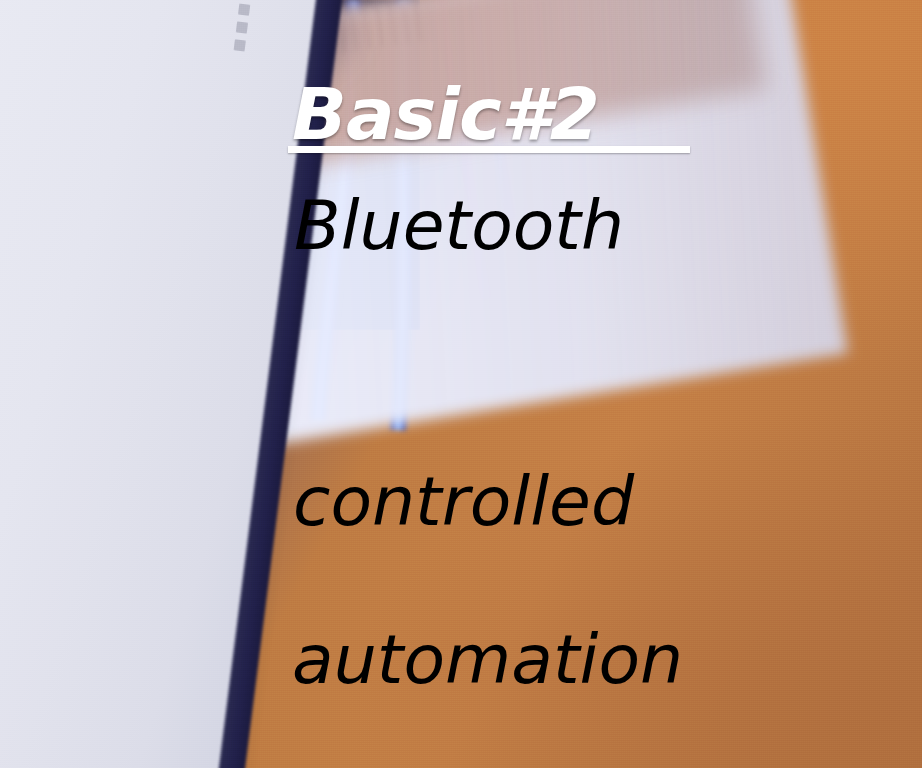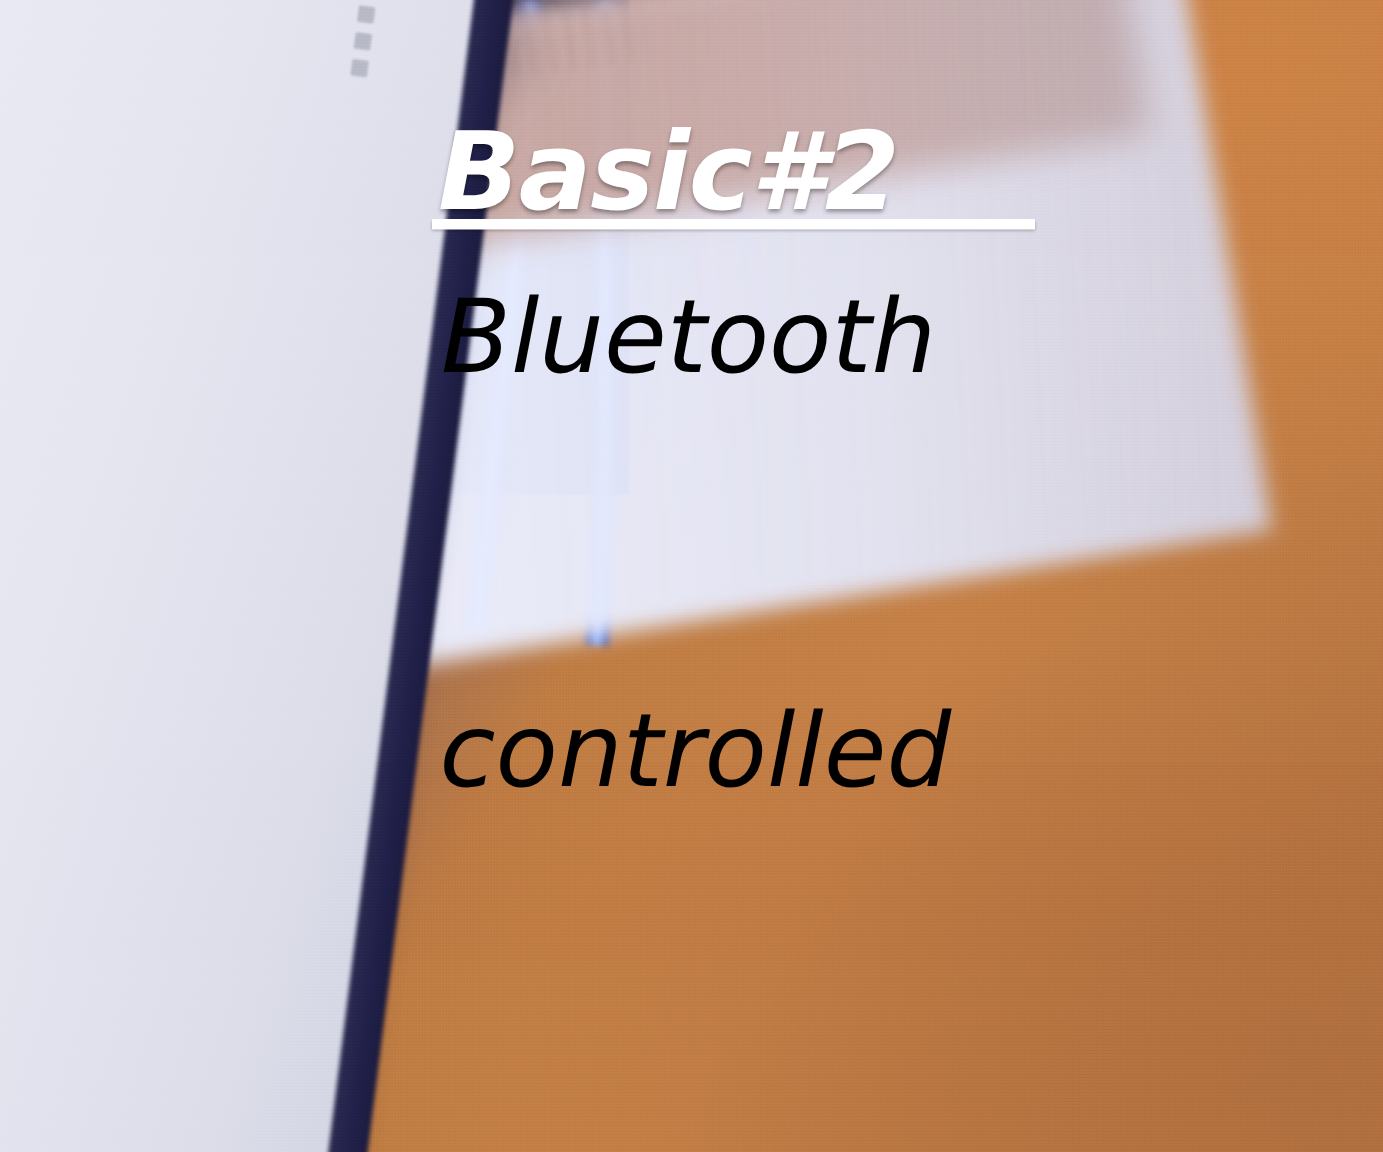--- a/index.html
+++ b/index.html
@@ -287,15 +287,16 @@
   </div>
 
   <div class="layer grain"></div>
 
   <div class="titles">
     <div class="t-line t-head">Basic#2</div>
     <div class="t-head-rule"></div>
 
     <div class="t-line t-body t-l1">Bluetooth</div>
     <div class="t-line t-body t-l3">controlled</div>
+    <div class="t-line t-body t-l5">automation</div>
   </div>
 
 </div>
 
 </body></html>

